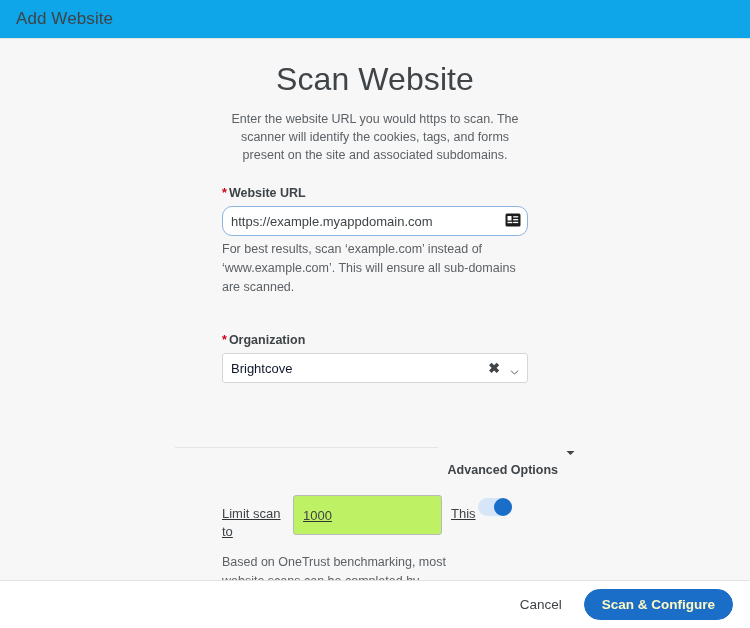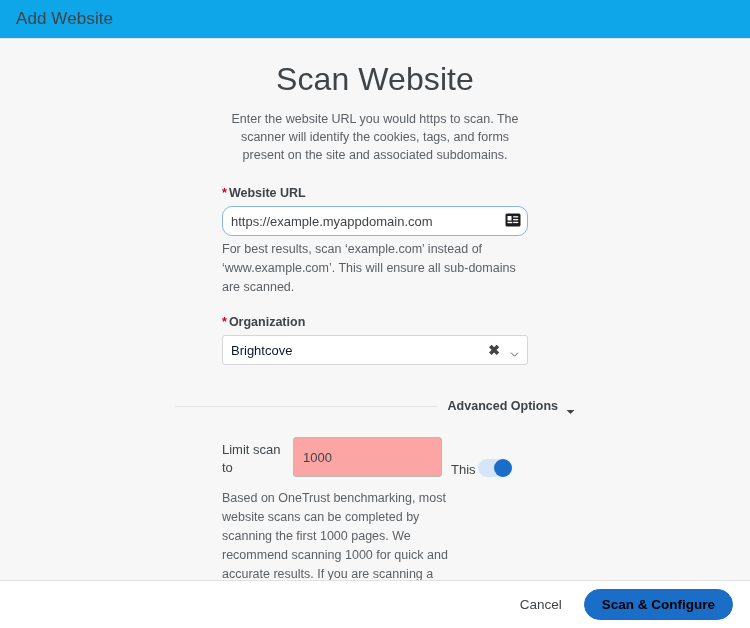--- a/index.html
+++ b/index.html
@@ -108,21 +108,21 @@
     top: 7px;
     width: 16px;
     height: 14px;
     cursor: pointer;
   }
   .helper-text {
     font-size: 12.5px;
     line-height: 19px;
     color: #5c6166;
     margin-top: 4px;
-    margin-bottom: 18px;
+    margin-bottom: 36px;
   }
 
   
   .select-row {
     position: relative;
     height: 30px;
     margin-bottom: 0;
   }
   .select-box {
     width: 100%;
@@ -170,48 +170,50 @@
     flex: 1;
     height: 1px;
     background: #e4e4e4;
   }
   .adv-label {
     font-size: 12.5px;
     font-weight: bold;
     color: #3f4448;
     margin-left: 10px;
     cursor: pointer;
+    margin-top: 46px;
   }
   .adv-caret {
     margin-left: 8px;
     width: 9px;
     height: 9px;
     cursor: pointer;
   }
 
   
   .limit-row {
     display: flex;
-    align-items: flex-end;
+    align-items: flex-start;
     margin-top: 8px;
+    text-decoration: underline;
   }
   .limit-label {
     font-size: 13px;
     color: #3f4448;
     width: 66px;
     line-height: 18px;
     padding-top: 10px;
   }
   .limit-input {
     width: 149px;
     height: 40px;
     box-sizing: border-box;
     border: 1px solid #b9b9b9;
     border-radius: 3px;
-    background: #fca5a5;
+    background: #bef264;
     font-size: 13px;
     color: #3f4448;
     padding: 0 9px;
     font-family: "Liberation Sans", sans-serif;
     outline: none;
     margin-left: 5px;
   }
   .pages-label {
     font-size: 13px;
     color: #3f4448;
@@ -286,21 +288,21 @@
     border: 1px solid #3f4448;
     border-radius: 15px;
     cursor: pointer;
     padding: 6px 17px;
     font-family: "Liberation Sans", sans-serif;
     white-space: nowrap;
   }
   .btn-primary {
     font-size: 13.5px;
     font-weight: bold;
-    color: #000000;
+    color: #fef9c3;
     background: #1b6ec8;
     border: 1px solid #1b6ec8;
     border-radius: 16px;
     cursor: pointer;
     padding: 7px 17px;
     margin-left: 10px;
     font-family: "Liberation Sans", sans-serif;
     white-space: nowrap;
   }
 </style>

